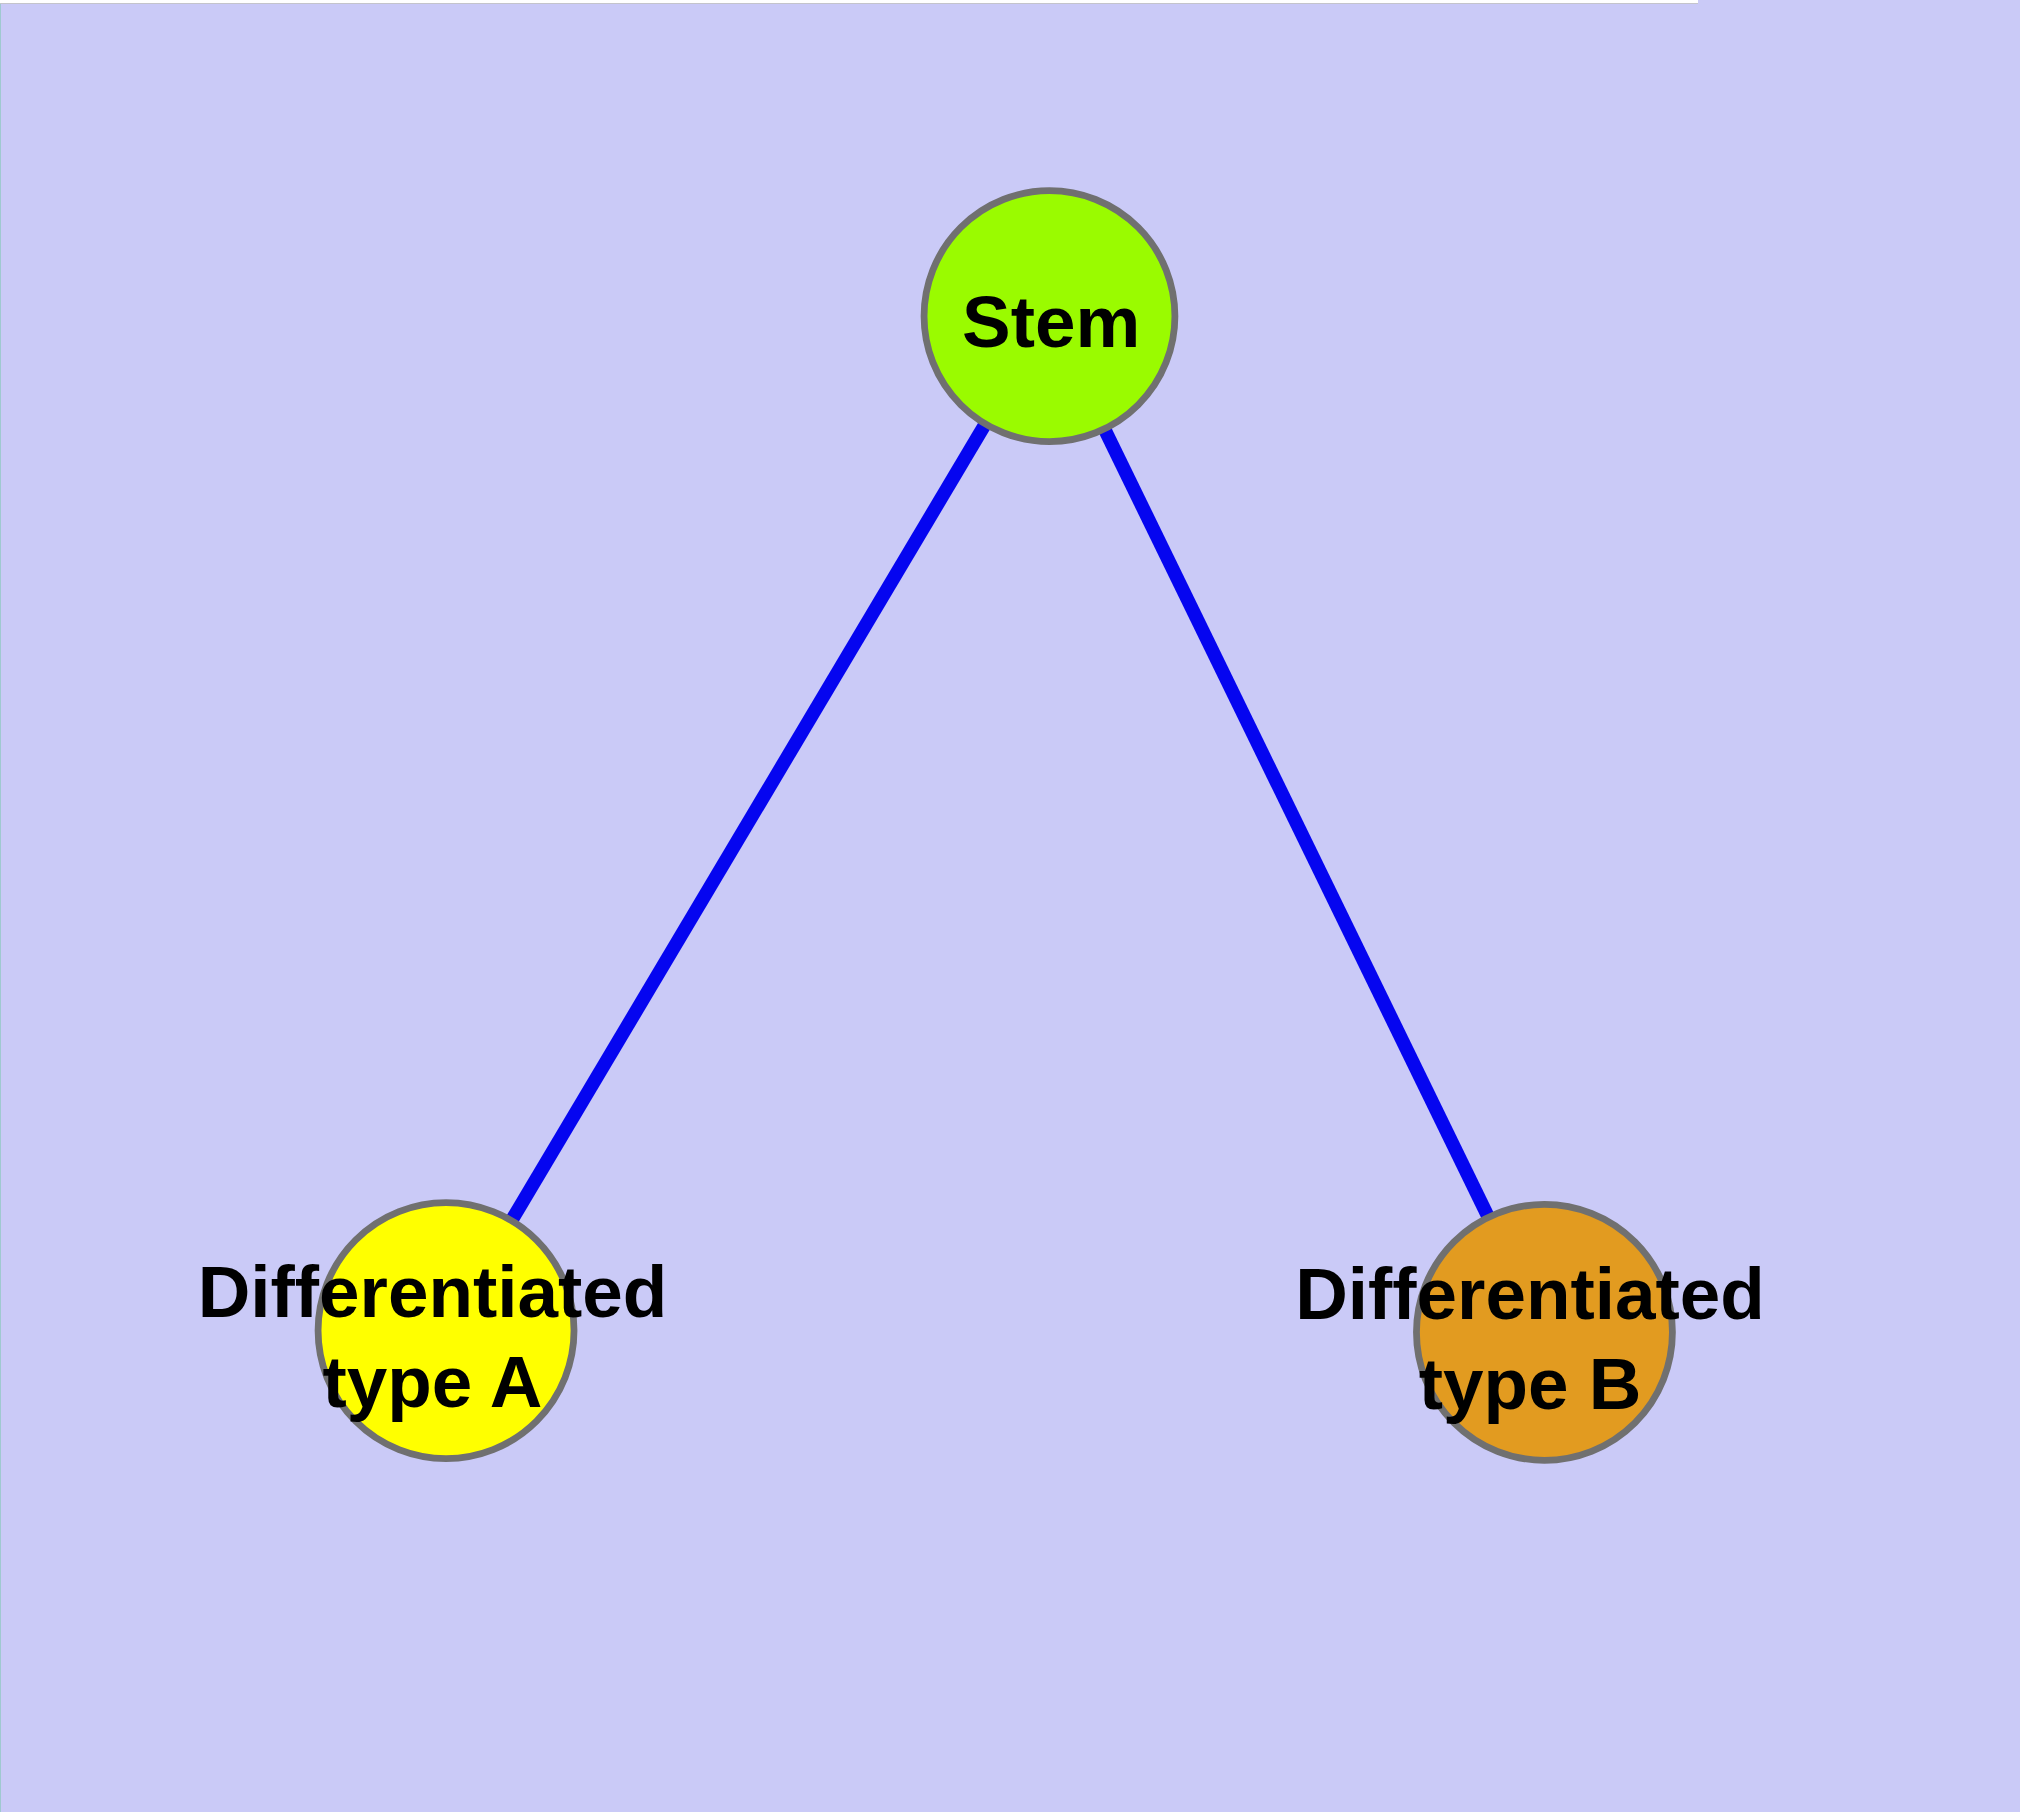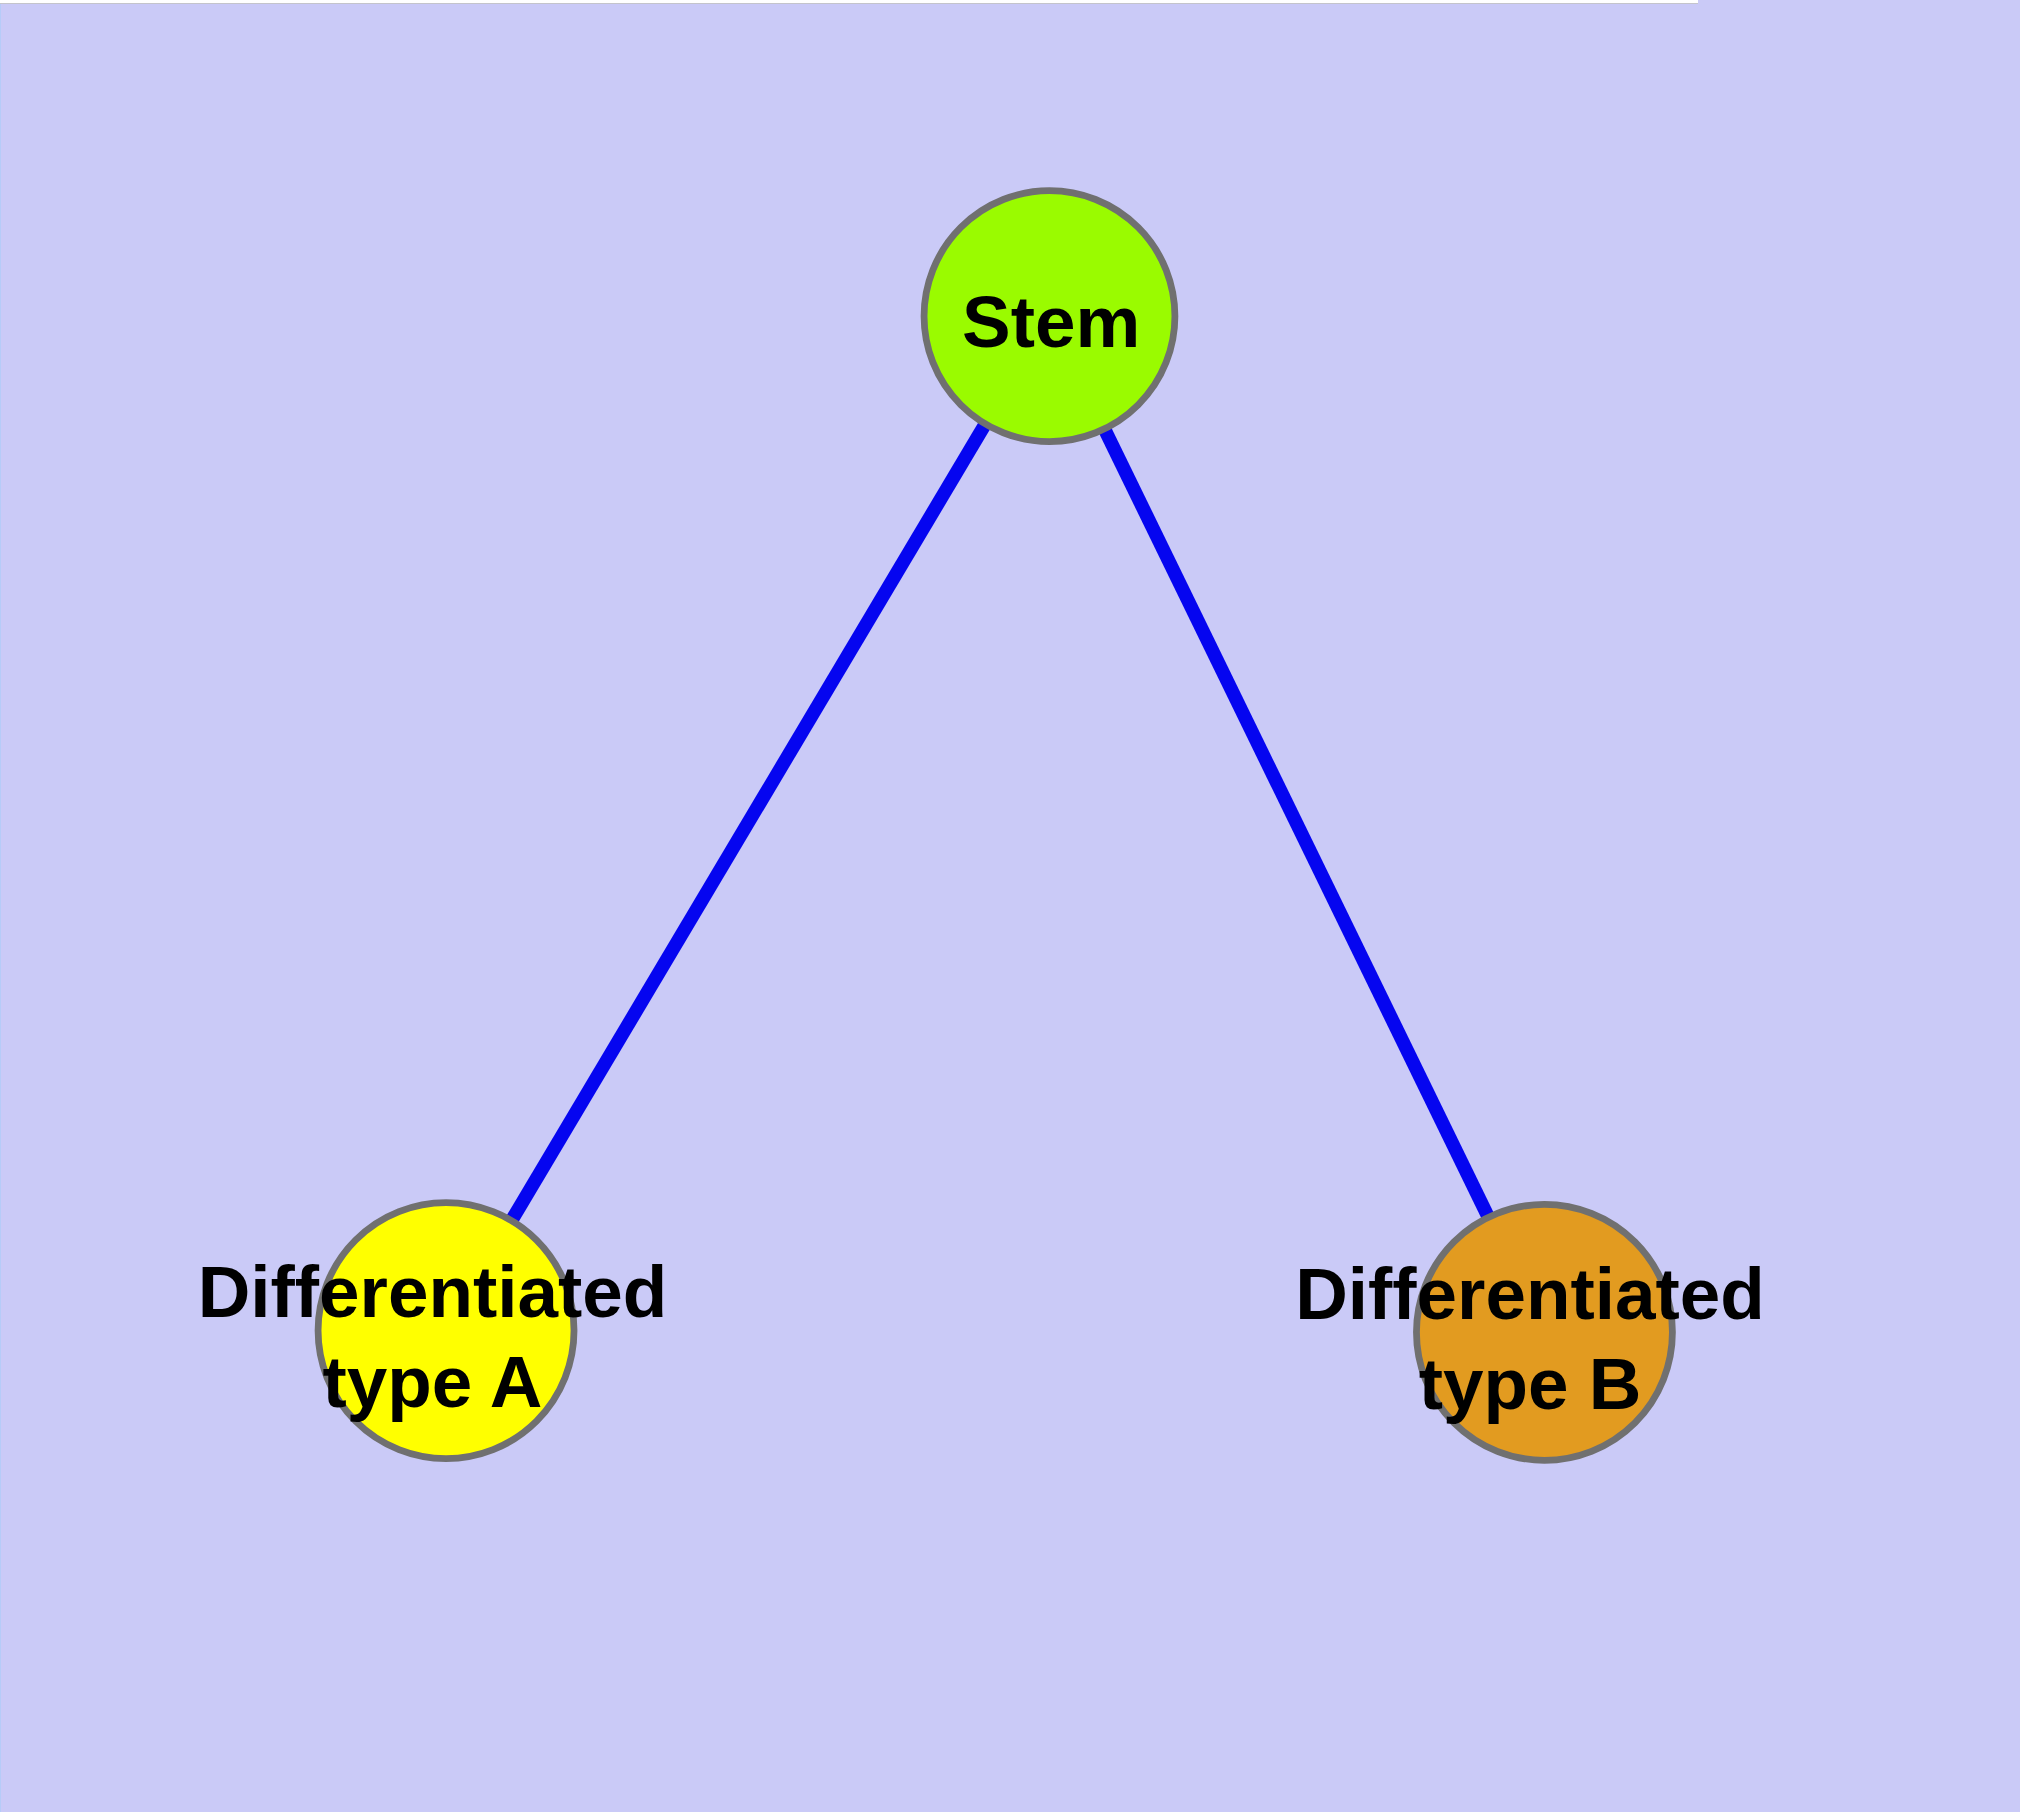--- a/index.html
+++ b/index.html
@@ -7,21 +7,21 @@
     padding: 0;
     width: 2021px;
     height: 1812px;
     overflow: hidden;
     font-family: "Liberation Sans", sans-serif;
   }
   .canvas {
     position: relative;
     width: 1698px;
     height: 1812px;
-    background: #7dd3fc;
+    background: #22c55e;
   }
   .window-top-edge {
     position: absolute;
     top: 0; left: 0; right: 0;
     height: 2.5px;
     background: #ffffff;
     border-bottom: 1.7px solid #c4c4cb;
     z-index: 2;
   }
   svg.graph {

